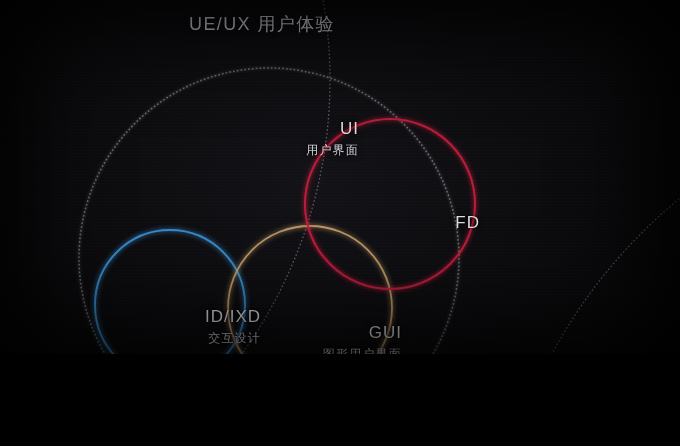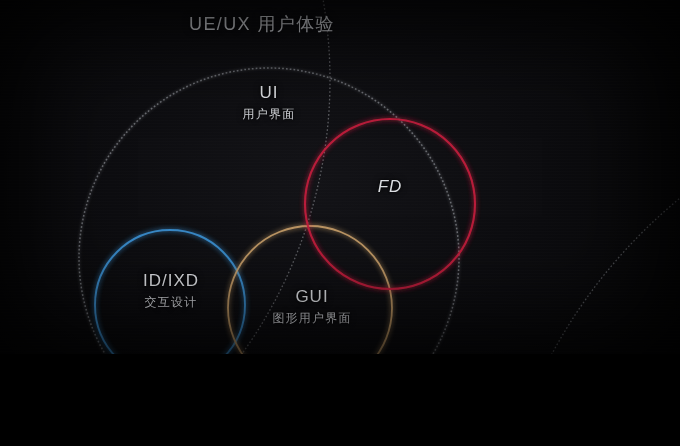--- a/index.html
+++ b/index.html
@@ -45,26 +45,27 @@
   svg.layer {
     position: absolute;
     left: 0;
     top: 0;
     width: 680px;
     height: 446px;
     overflow: visible;
   }
   .label {
     position: absolute;
-    text-align: center;
+    text-align: right;
     color: #d6d8dc;
     text-shadow: 0 0 6px rgba(0,0,0,0.9), 0 0 2px rgba(0,0,0,0.8);
     line-height: 1.28;
     white-space: nowrap;
     user-select: none;
+    margin-top: 36px;
   }
   .label .en {
     display: block;
     font-size: 17px;
     letter-spacing: 1.0px;
     font-weight: 400;
     color: #dcdee2;
   }
   .label .cn {
     display: block;
@@ -125,21 +126,21 @@
     <circle id="set-fd" cx="390" cy="204" r="85" fill="none" stroke="#c21f3c" stroke-width="2.1" opacity="0.95" filter="url(#softglow)"></circle>
   </svg>
 
   <div id="title">UE/UX 用户体验</div>
 
   <div class="label" id="label-ui" style="left: 179px; top: 82px; width: 180px;">
     <span class="en">UI</span>
     <span class="cn">用户界面</span>
   </div>
 
-  <div class="label" id="label-fd" style="left: 300px; top: 176px; width: 180px; font-style: italic;">
+  <div class="label" id="label-fd" style="left: 300px; top: 176px; width: 180px;">
     <span class="en">FD</span>
   </div>
 
   <div class="label" id="label-idixd" style="left: 81px; top: 270px; width: 180px;">
     <span class="en">ID/IXD</span>
     <span class="cn">交互设计</span>
   </div>
 
   <div class="label" id="label-gui" style="left: 222px; top: 286px; width: 180px;">
     <span class="en">GUI</span>

